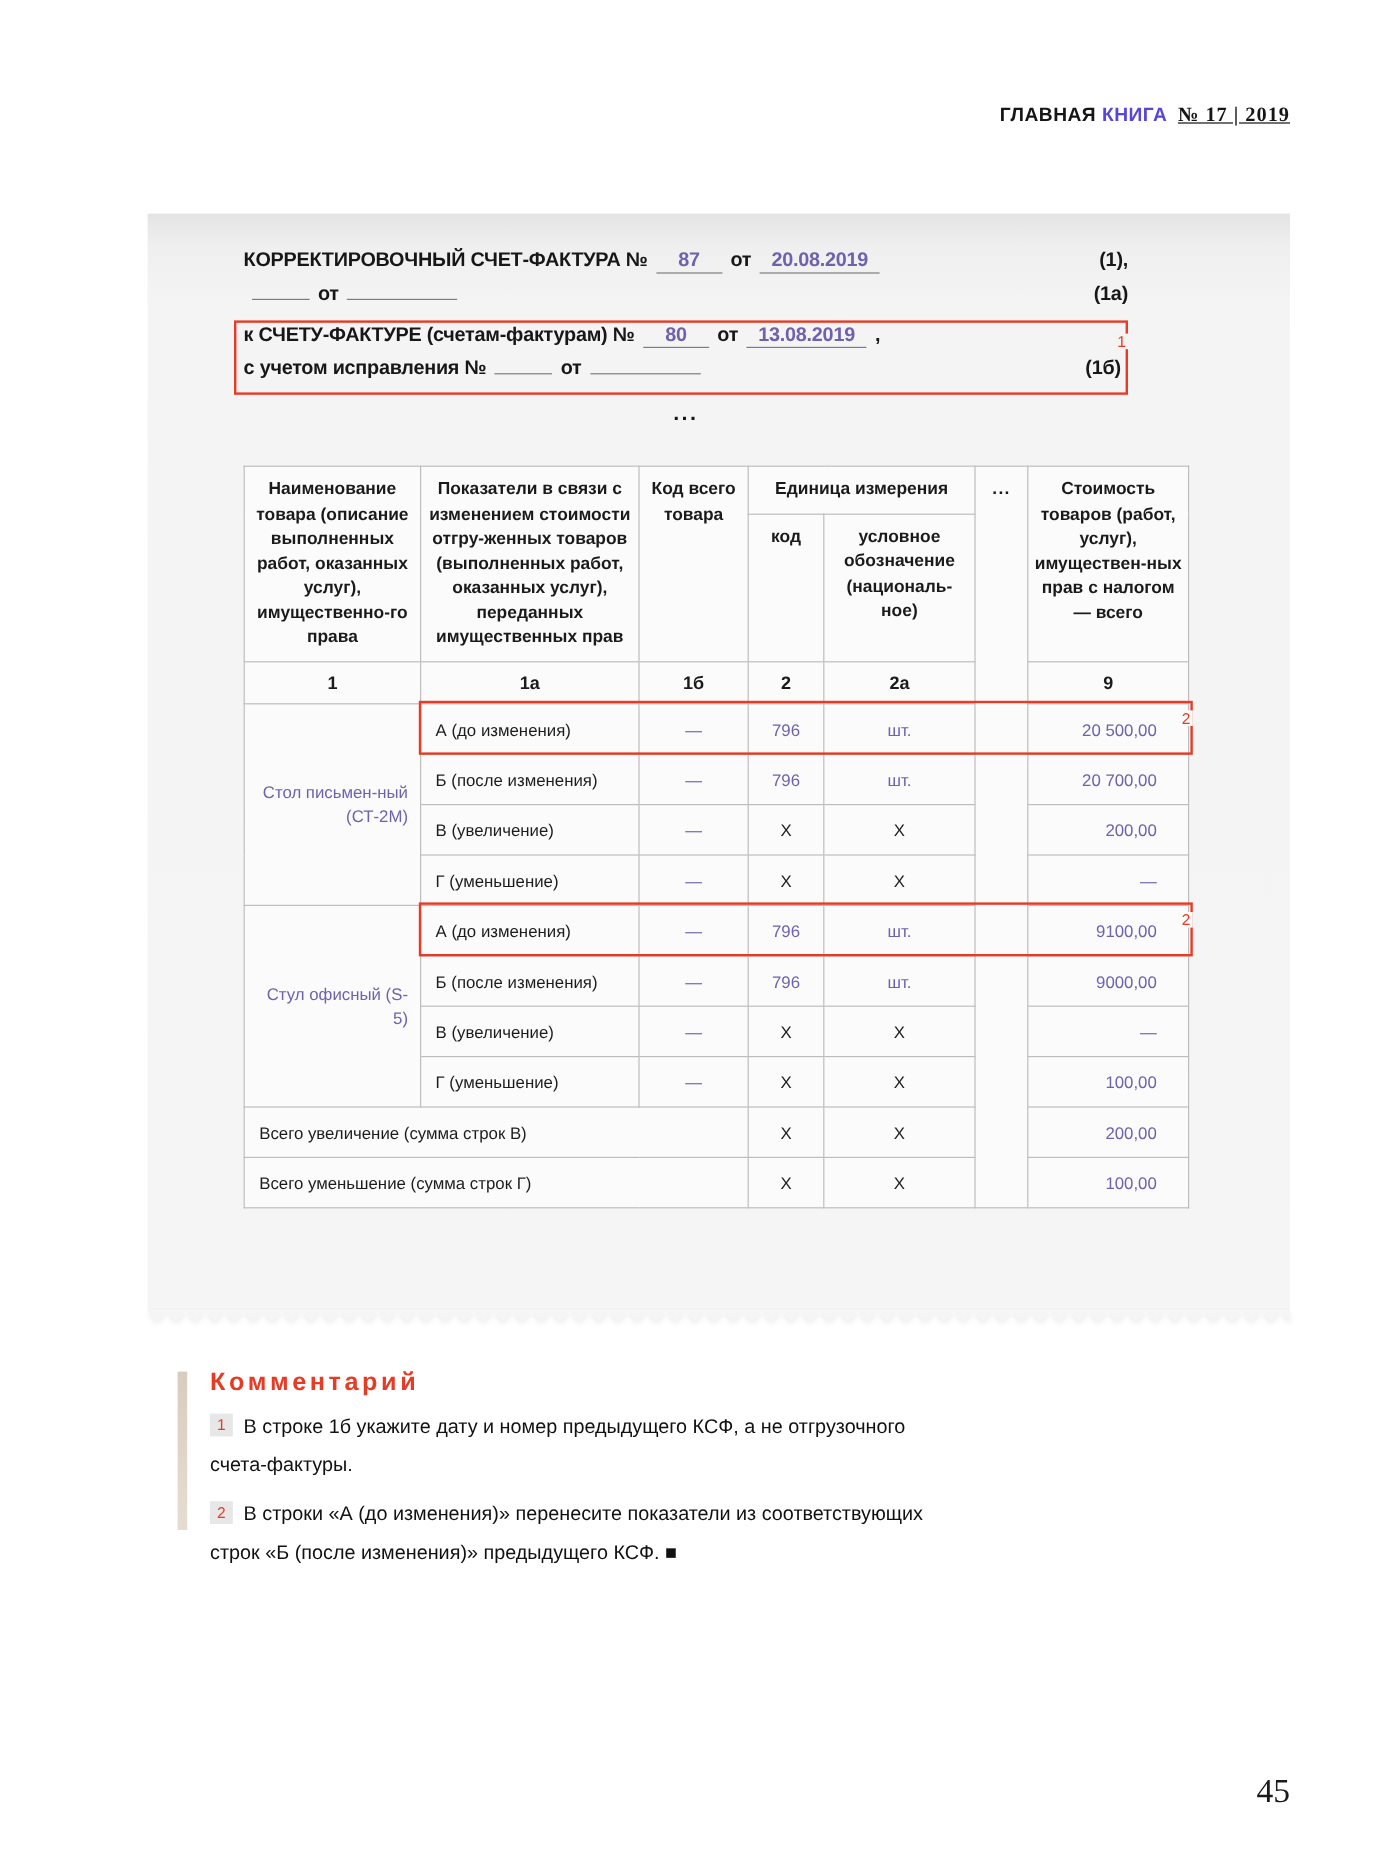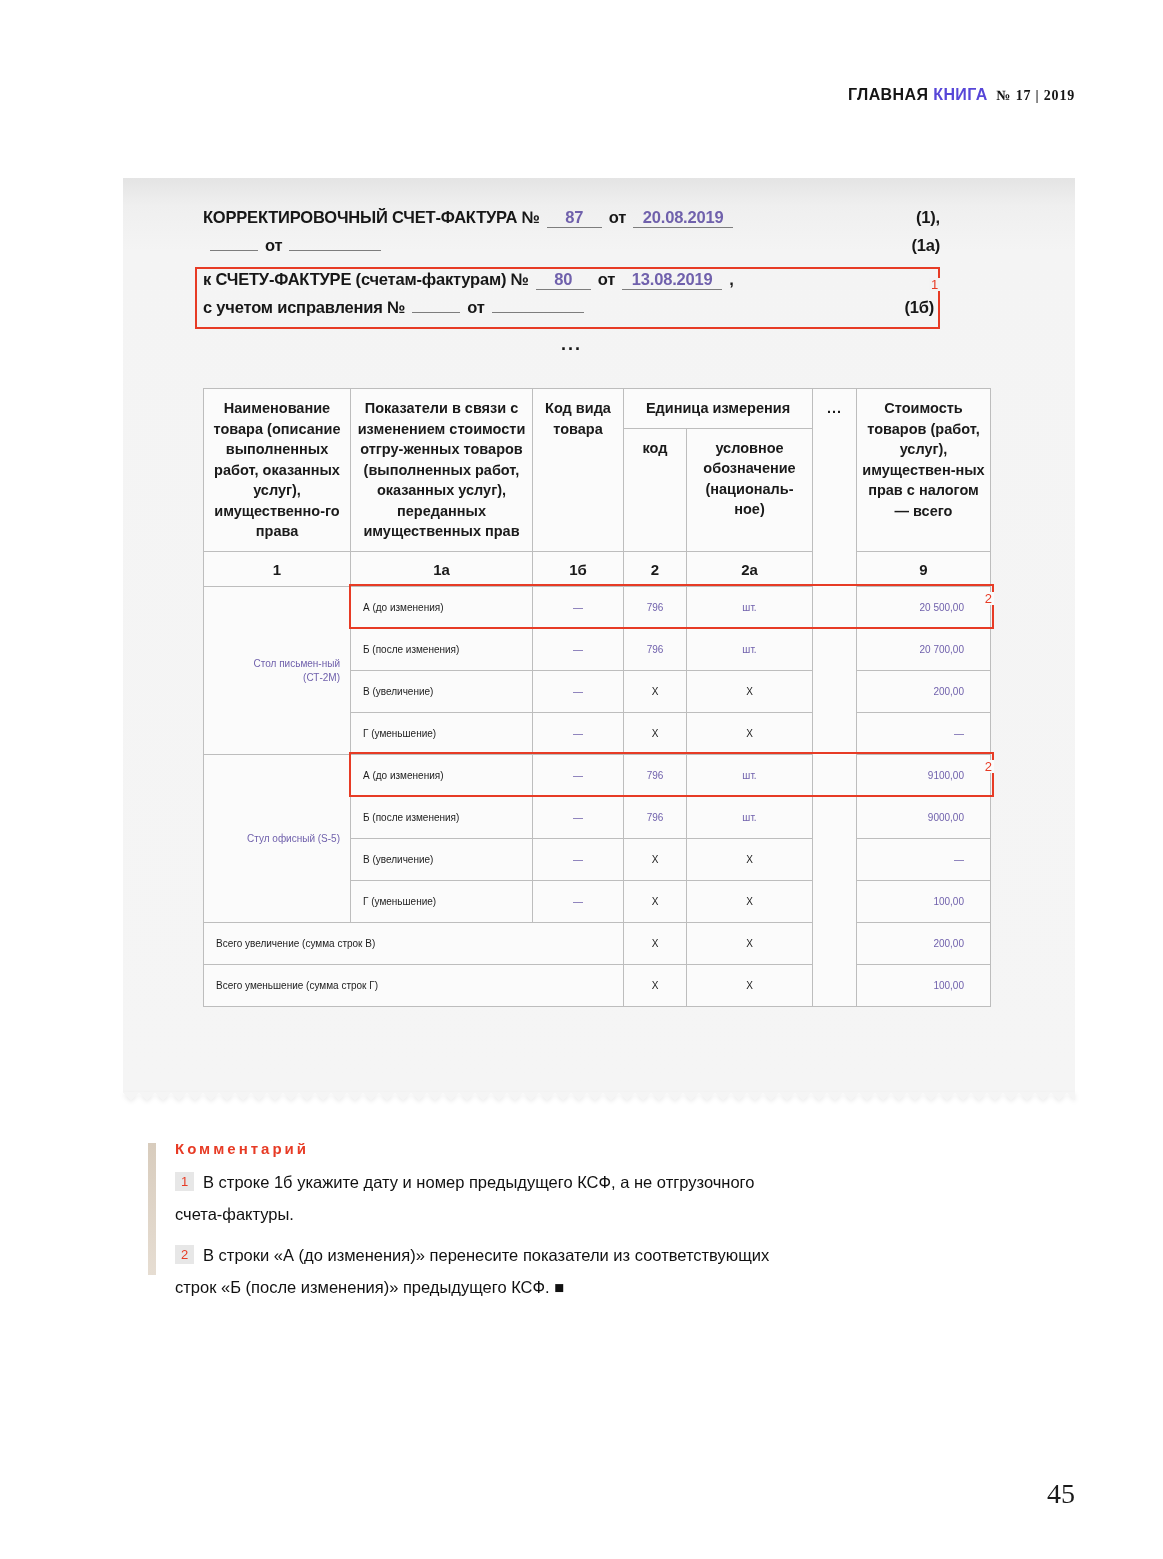--- a/index.html
+++ b/index.html
@@ -14,21 +14,21 @@
 
   
   .masthead {
     position:absolute; top:86px; right:88px;
     font-weight:bold; font-size:16px; letter-spacing:.4px;
     white-space:nowrap; color:#151515;
   }
   .masthead .accent { color:#5746d8; }
   .masthead .issue {
     font-family:"Liberation Serif", serif;
-    font-size:14px; letter-spacing:.8px; margin-left:4px;
+    font-size:17px; letter-spacing:.8px; margin-left:4px;text-decoration:underline;
   }
 
   
   .panel {
     position:absolute; left:123px; top:178px; width:952px; height:914px;
     background:linear-gradient(180deg,#e4e4e4 0%,#efefef 3%,#f4f4f4 8%,#f5f5f5 100%);
   }
   .zigzag {
     position:absolute; left:0; right:0; bottom:-9px; height:9px;
     background:conic-gradient(from -45deg at 50% 100%, #f5f5f5 0 90deg, transparent 90deg) 0 0 / 16px 9px repeat-x;
@@ -76,21 +76,21 @@
   table.invoice th {
     font-weight:bold; font-size:14.5px; line-height:1.42;
     text-align:center; vertical-align:top; padding:9px 5px;
   }
   tr.hdr-top th.th-unit { height:36px; padding-top:9px; }
   th.th-dots { vertical-align:top; padding-top:9px; letter-spacing:1px; }
   tr.num-row td {
     height:35px; text-align:center; vertical-align:middle;
     font-weight:bold; font-size:15px;
   }
-  tr.body td, tr.total td { height:42px; vertical-align:middle; font-size:10px; }
+  tr.body td, tr.total td { height:42px; vertical-align:middle; font-size:14px; }
   td.name {
     vertical-align:top; text-align:right; padding:8px 10px;
     color:#7061ac; line-height:1.4;
   }
   td.ind { text-align:left; padding:0 12px; color:#1c1c1c; }
   td.ctr { text-align:center; }
   .purple { color:#7061ac; }
   .dark { color:#222222; }
   td.cost { text-align:right; padding-right:26px; color:#7061ac; }
   td.t-label { text-align:left; padding:0 12px; color:#1c1c1c; }
@@ -107,21 +107,21 @@
   }
 
   
   .comment { position:absolute; left:148px; top:1140px; width:640px; }
   .comment-bar {
     position:absolute; left:0; top:3px; width:8px; height:132px;
     background:linear-gradient(180deg,#d8ccbd,#e6ddd2);
   }
   .comment-content { margin-left:27px; }
   .comment-title {
-    color:#e73b25; font-weight:bold; font-size:15px; letter-spacing:3px;
+    color:#e73b25; font-weight:bold; font-size:21px; letter-spacing:3px;
   }
   .comment-item { margin-top:9px; font-size:16.5px; line-height:32px; color:#111; }
   .chip {
     display:inline-block; width:19px; height:19px; line-height:19px;
     text-align:center; background:#e7e7e7; color:#e73b25;
     font-size:13px; margin-right:9px; vertical-align:2px;
   }
 
   .page-num {
     position:absolute; right:88px; top:1478px;
@@ -186,21 +186,21 @@
           <col style="width:91px">
         <col style="width:63px">
           <col style="width:126px">
           <col style="width:44px">
           <col style="width:134px">
       </colgroup>
       <tbody>
         <tr class="hdr-top">
           <th rowspan="2">Наименование товара (описание выполненных работ, оказанных услуг), имущественно-го права</th>
           <th rowspan="2">Показатели в связи с изменением стоимости отгру-женных товаров (выполненных работ, оказанных услуг), переданных имущественных прав</th>
-          <th rowspan="2">Код вида товара</th>
+          <th rowspan="2">Код всего товара</th>
           <th colspan="2" class="th-unit">Единица измерения</th>
           <th rowspan="13" class="th-dots">...</th>
           <th rowspan="2">Стоимость товаров (работ, услуг), имуществен-ных прав с налогом — всего</th>
         </tr>
         <tr class="hdr-sub">
           <th>код</th>
           <th>условное обозначение (националь-ное)</th>
         </tr>
         <tr class="num-row">
           <td>1</td>

